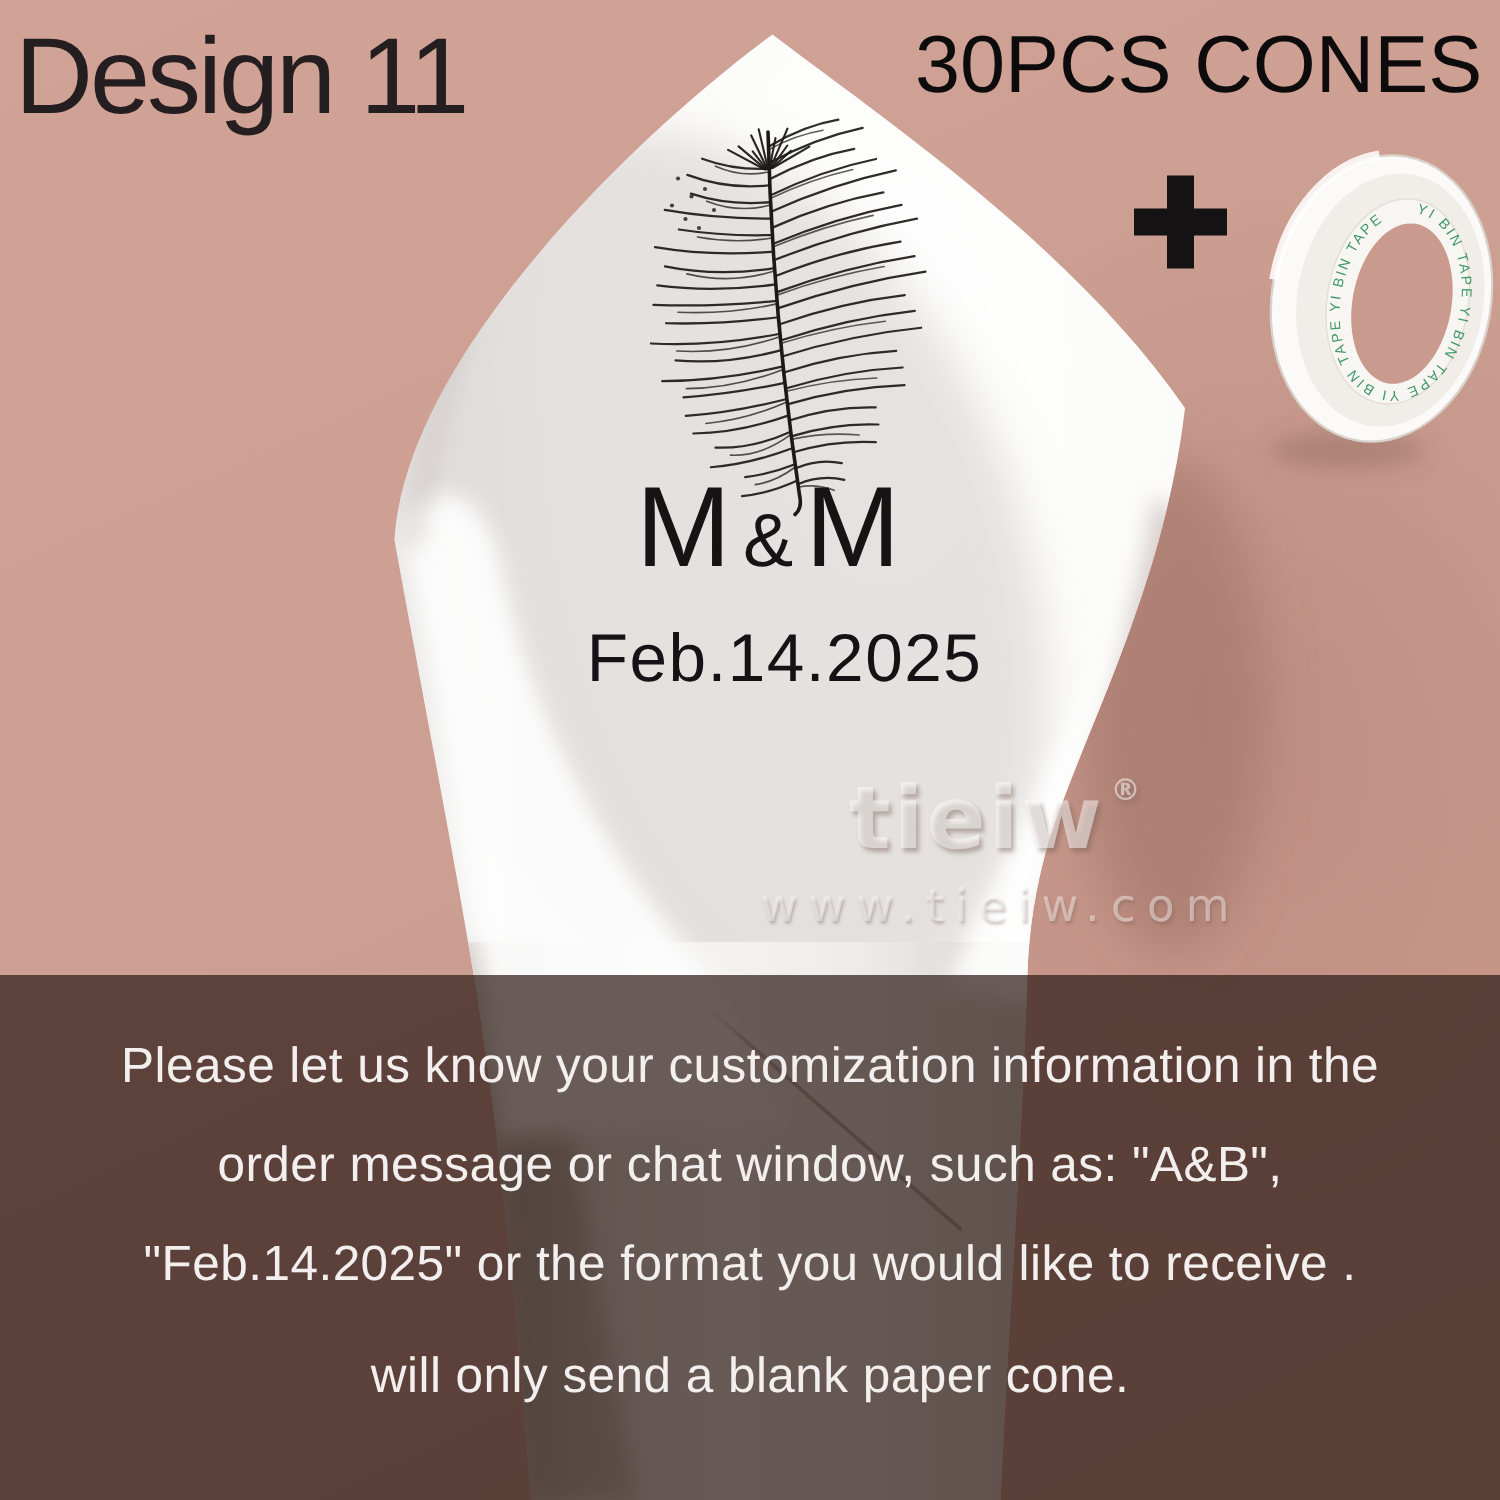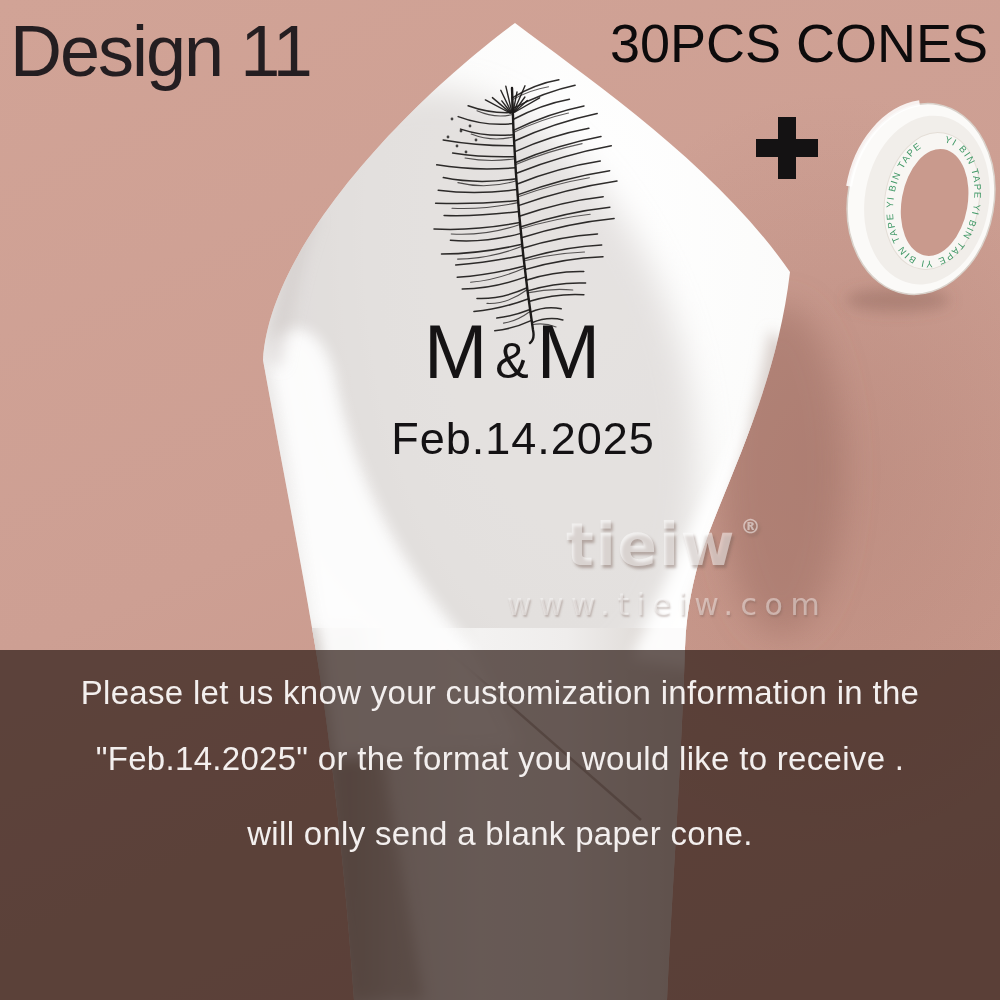--- a/index.html
+++ b/index.html
@@ -26,21 +26,21 @@
          font-family:"DejaVu Sans",sans-serif;font-weight:700;
          color:rgba(255,255,255,.5);text-shadow:2px 3px 3px rgba(120,95,86,.45);}
   .wm-brand .brand{font-size:58px;line-height:62px;letter-spacing:2px;}
   .wm-brand .reg{font-size:20px;line-height:20px;margin:2px 0 0 4px;}
   .wm-url{position:absolute;left:507px;top:588px;font-size:30px;line-height:34px;
          font-family:"DejaVu Sans",sans-serif;font-weight:400;letter-spacing:7.5px;
          color:rgba(255,255,255,.42);text-shadow:1px 2px 2px rgba(120,95,86,.35);white-space:nowrap;}
   .notice-overlay{position:absolute;left:0;top:650px;width:1000px;height:350px;
          background:rgba(48,30,25,.72);color:#f3efee;text-align:center;}
   .notice-overlay .para{margin:0;}
-  .notice-overlay .para.p1{padding-top:10px;}
+  .notice-overlay .para.p1{padding-top:27px;}
   .notice-overlay .para.p2{margin-top:9px;}
   .notice-overlay .line{font-size:33px;line-height:66px;letter-spacing:.3px;font-weight:400;white-space:nowrap;}
 </style>
 </head>
 <body>
 
 <div class="stage">
   <div class="bg-vignette"></div>
 
   <svg class="scene" width="1000" height="1000" viewBox="0 0 1000 1000">
@@ -199,19 +199,20 @@
 
   <div class="wm-brand">
     <span class="brand">tieiw</span>
     <span class="reg">®</span>
   </div>
   <div class="wm-url">www.tieiw.com</div>
 
   <div class="notice-overlay">
     <div class="para p1">
       <div class="line">Please let us know your customization information in the</div>
+      <div class="line">order message or chat window, such as: "A&amp;B",</div>
       <div class="line">"Feb.14.2025" or the format you would like to receive .</div>
     </div>
     <div class="para p2">
       <div class="line">will only send a blank paper cone.</div>
     </div>
   </div>
 </div>
 
 </body></html>

